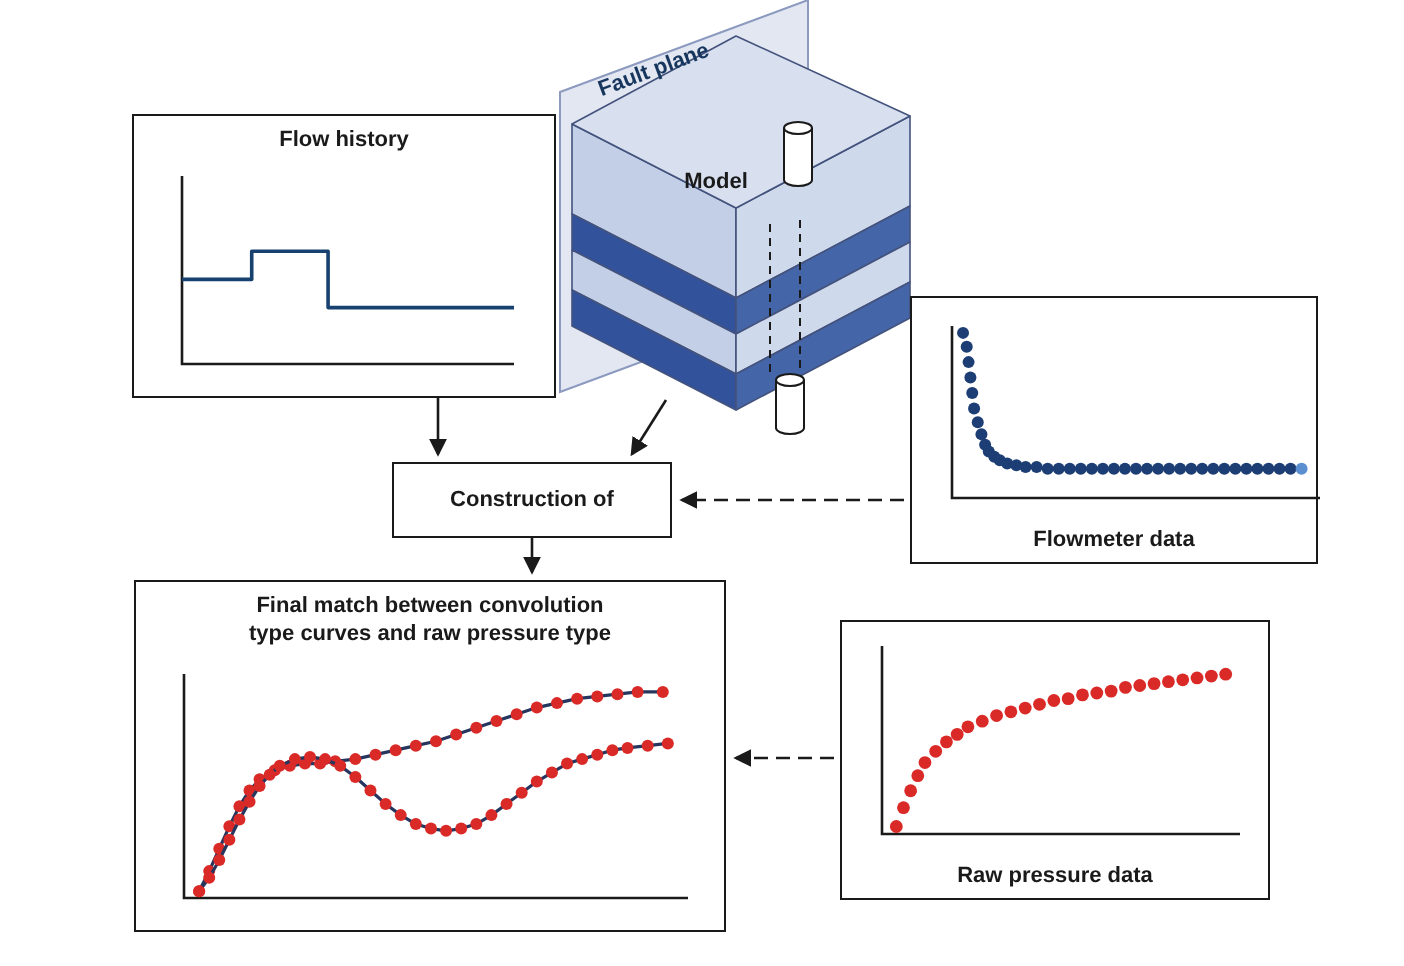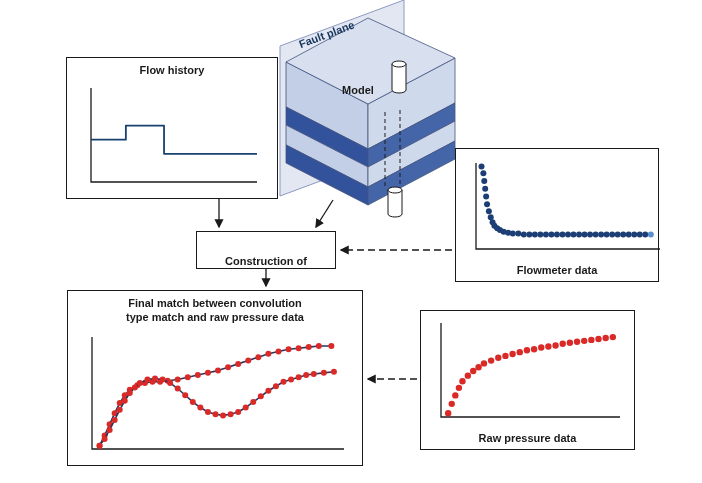--- a/index.html
+++ b/index.html
@@ -6,21 +6,21 @@
   .canvas{position:relative;width:702px;height:483px;background:#ffffff;
           font-family:"Liberation Sans",sans-serif;color:#1a1a1a;overflow:hidden;}
   .box{position:absolute;border:1.5px solid #1a1a1a;background:#ffffff;box-sizing:border-box;}
   .box-title{position:absolute;top:5px;left:0;right:0;text-align:center;
              font-size:11px;font-weight:bold;line-height:14px;}
   .box-label-bottom{position:absolute;bottom:5px;left:0;right:0;text-align:center;
              font-size:11px;font-weight:bold;}
   .chart{position:absolute;}
   #flow-history-box{left:66px;top:57px;width:212px;height:142px;}
   #construction-box{left:196px;top:231px;width:140px;height:38px;display:flex;
-                    flex-direction:column;justify-content:flex-end;align-items:center;
+                    flex-direction:column;justify-content:center;align-items:center;
                     font-size:11px;font-weight:bold;line-height:14px;text-align:center;}
   #flowmeter-box{left:455px;top:148px;width:204px;height:134px;}
   #final-match-box{left:67px;top:290px;width:296px;height:176px;}
   #raw-pressure-box{left:420px;top:310px;width:215px;height:140px;}
   #model-svg{position:absolute;left:270px;top:0;width:235px;height:245px;overflow:visible;}
   #overlay-svg{position:absolute;left:0;top:0;width:702px;height:483px;pointer-events:none;}
   svg text{font-family:"Liberation Sans",sans-serif;}
 </style>
 </head>
 <body>
@@ -117,21 +117,21 @@
         <circle cx="171.76" cy="75.38" r="3" fill="#1d3e74"></circle>
         <circle cx="177.28" cy="75.38" r="3" fill="#1d3e74"></circle>
         <circle cx="182.79999999999998" cy="75.38" r="3" fill="#5b8fd0"></circle>
       </svg>
     <div class="box-label-bottom">Flowmeter data</div>
   </div>
 
   <div class="box" id="final-match-box">
     <div class="box-title">
       <div>Final match between convolution</div>
-      <div>type match and raw pressure data</div>
+      <div>type curves and raw pressure type</div>
     </div>
     <svg class="chart" style="left:16px;top:42px;" width="264" height="124">
         <polyline points="8,4 8,116 260,116" fill="none" stroke="#1a1a1a" stroke-width="1.3"></polyline>
         <polyline points="15.559999999999999,112.64 20.6,102.56 25.64,91.36 30.68,80.16 35.72,70.08000000000001 40.76,62.24 45.8,56.64 53.36,52.160000000000004 60.919999999999995,49.92 68.47999999999999,48.8 76.04,48.8 83.6,47.68000000000001 93.68,46.56 103.76,44.31999999999999 113.83999999999999,42.08 123.92,39.83999999999999 134,37.60000000000001 144.08,34.24000000000001 154.16,30.879999999999995 164.24,27.519999999999996 174.32000000000002,24.16000000000001 184.39999999999998,20.799999999999997 194.48,18.560000000000002 204.56,16.319999999999993 214.64,15.200000000000003 224.72,14.079999999999998 234.8,12.959999999999994 247.39999999999998,12.959999999999994" fill="none" stroke="#26365f" stroke-width="1.6" stroke-linejoin="round"></polyline>
         <circle cx="15.559999999999999" cy="112.64" r="3" fill="#da2a27"></circle>
         <circle cx="20.6" cy="102.56" r="3" fill="#da2a27"></circle>
         <circle cx="25.64" cy="91.36" r="3" fill="#da2a27"></circle>
         <circle cx="30.68" cy="80.16" r="3" fill="#da2a27"></circle>
         <circle cx="35.72" cy="70.08000000000001" r="3" fill="#da2a27"></circle>
         <circle cx="40.76" cy="62.24" r="3" fill="#da2a27"></circle>

